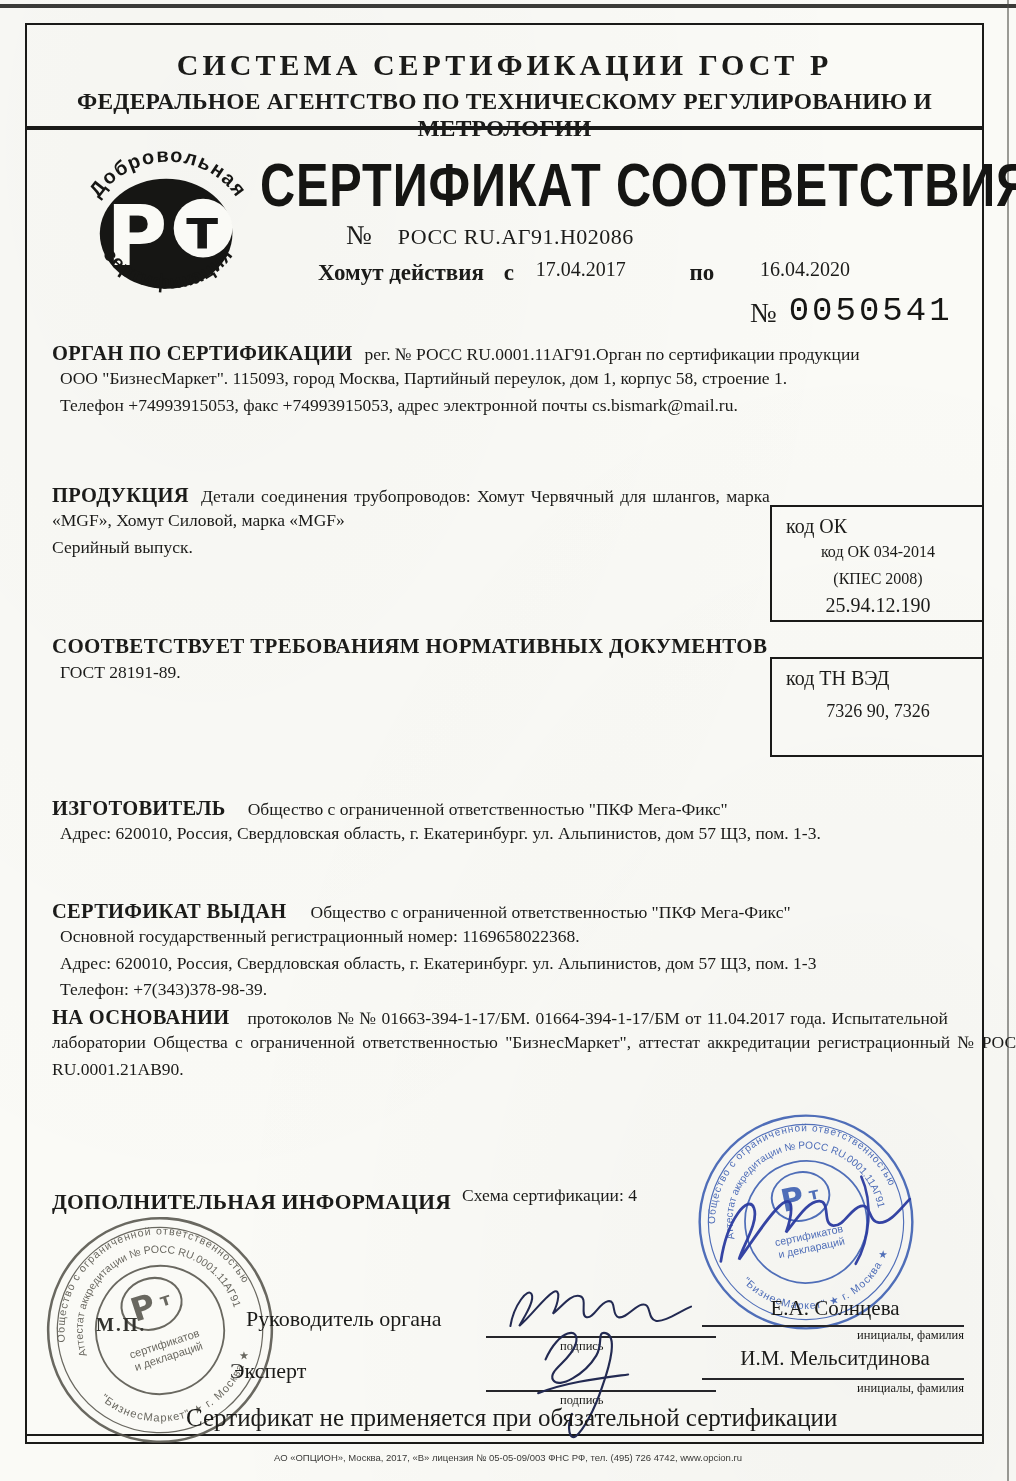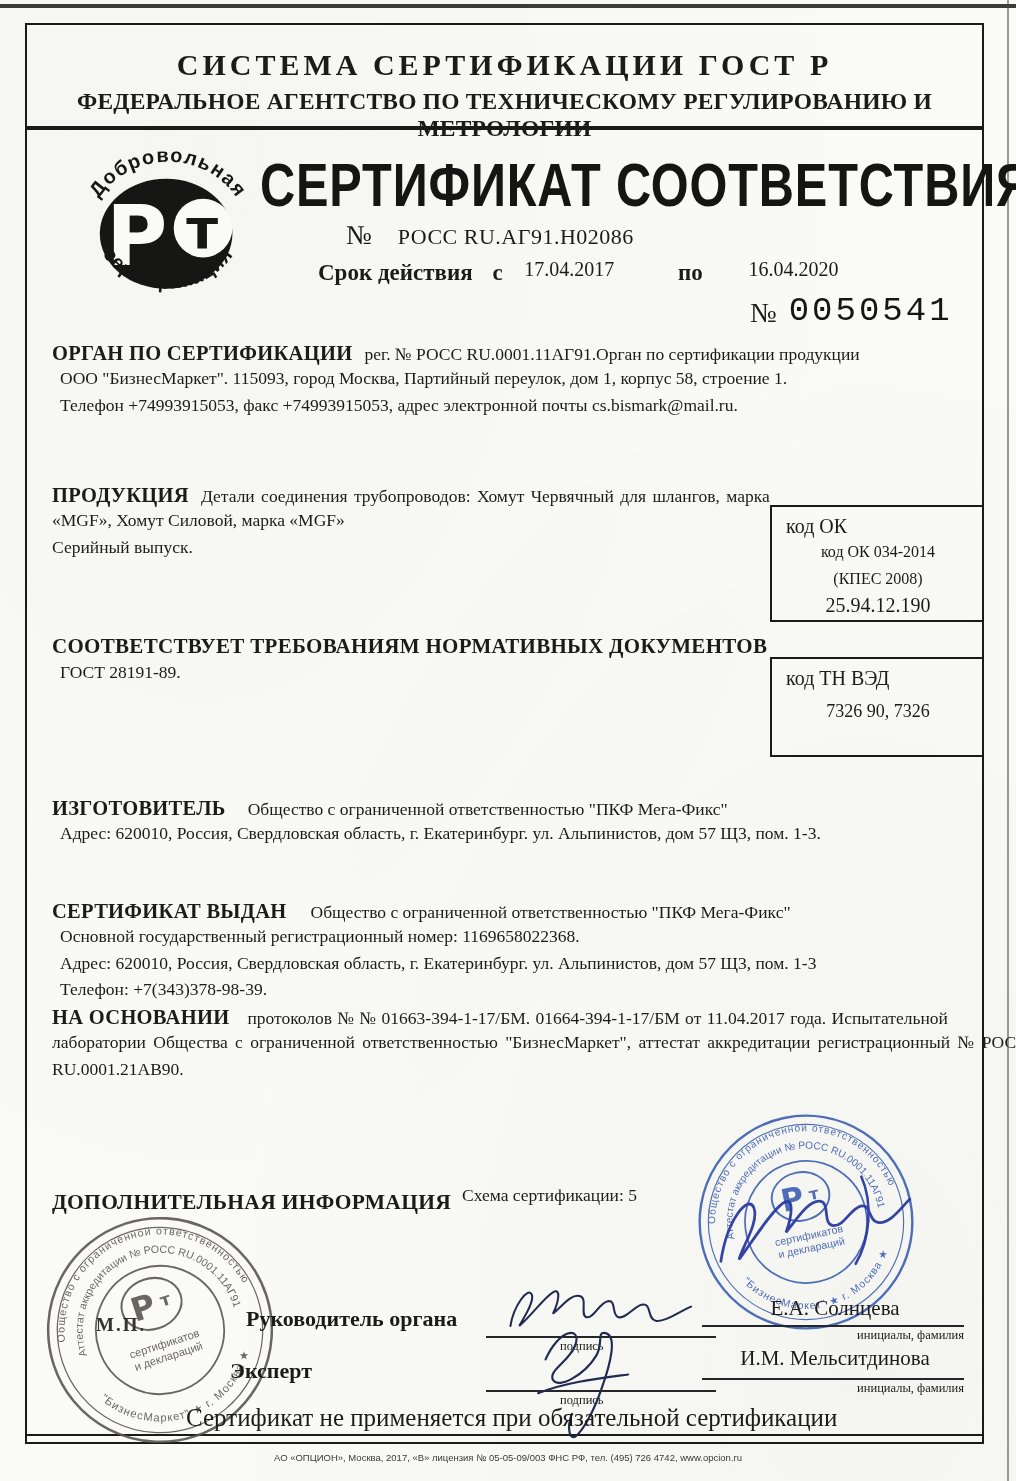--- a/index.html
+++ b/index.html
@@ -39,21 +39,21 @@
   .sec .t{font-size:17.5px;margin-left:12px;}
   .sec .line{font-size:17.5px;line-height:26.5px;white-space:nowrap;}
   .ind{margin-left:8px;}
   .ws2{word-spacing:2px;} .ws1{word-spacing:1px;} .ws3{word-spacing:3px;}
 
   .codebox{position:absolute;border:2px solid #1a1a18;border-right:none;box-sizing:border-box;z-index:3;background:transparent;}
   .codebox .lbl{font-size:20px;padding:8px 0 0 14px;}
   .codebox .cline{text-align:center;font-size:16px;line-height:27px;}
   .codebox .cbig{font-size:20px;}
 
-  .sig-label{position:absolute;font-weight:bold;font-size:22px;z-index:3;white-space:nowrap;}
+  .sig-label{position:absolute;font-weight:normal;font-size:22px;z-index:3;white-space:nowrap;}
   .sig-line{position:absolute;height:1.5px;background:#26262a;z-index:3;}
   .cap{position:absolute;font-size:12.5px;z-index:3;}
   .name{position:absolute;font-size:21px;text-align:center;z-index:3;white-space:nowrap;}
   .ncap{position:absolute;font-size:12.5px;text-align:right;z-index:3;}
 
   .bottom-note{left:186px;top:1404px;font-size:25px;z-index:4;white-space:nowrap;}
   .print-footer{left:0;top:1452px;width:1016px;text-align:center;font-family:"Liberation Sans",sans-serif;
                 font-size:9.5px;color:#3a3a38;z-index:3;}
 
   .mp{left:96px;top:1314px;font-size:19px;letter-spacing:2px;color:#33332f;z-index:5;font-weight:bold;}
@@ -95,21 +95,21 @@
     </text>
   </svg>
 
   <div class="abs title">СЕРТИФИКАТ СООТВЕТСТВИЯ</div>
 
   <div class="abs no-row">
     <span class="no-sign">№</span><span class="no-val">РОСС RU.АГ91.Н02086</span>
   </div>
 
   <div class="abs validity">
-    <span class="v-b">Срок действия</span>
+    <span class="v-b">Хомут действия</span>
     <span class="v-b" style="margin-left:14px">с</span>
     <span class="v-date" style="margin-left:16px">17.04.2017</span>
     <span class="v-b" style="margin-left:58px">по</span>
     <span class="v-date" style="margin-left:40px">16.04.2020</span>
   </div>
 
   <div class="abs blank-no">
     <span class="no-sign">№</span><span class="blank-digits">0050541</span>
   </div>
 
@@ -156,21 +156,21 @@
 
   <div class="sec" style="left:52px;top:1006px;width:912px">
     <span class="h">НА ОСНОВАНИИ</span><span class="t ws1" style="margin-left:18px">протоколов № № 01663-394-1-17/БМ. 01664-394-1-17/БМ от 11.04.2017 года. Испытательной</span>
     <div class="line ws3">лаборатории Общества с ограниченной ответственностью "БизнесМаркет", аттестат аккредитации регистрационный № РОСС</div>
     <div class="line">RU.0001.21АВ90.</div>
   </div>
 
   <div class="sec" style="left:52px;top:1190px">
     <span class="h" style="font-size:21.5px">ДОПОЛНИТЕЛЬНАЯ ИНФОРМАЦИЯ</span>
   </div>
-  <div class="sec" style="left:462px;top:1185px;font-size:17.5px">Схема сертификации: 5</div>
+  <div class="sec" style="left:462px;top:1185px;font-size:17.5px">Схема сертификации: 4</div>
 
   <svg class="stamp-left" viewBox="0 0 240 240" color="#56544c">
     <defs>
       <path id="ls-top" d="M 26,120 A 94,94 0 0 1 214,120"></path>
       <path id="ls-bot" d="M 30,120 A 90,90 0 0 0 210,120"></path>
       <path id="ls-in" d="M 44,120 A 76,76 0 0 1 196,120"></path>
     </defs>
     <g fill="none" stroke="currentColor">
       <circle cx="120" cy="120" r="110" stroke-width="2.5"></circle>
       <circle cx="120" cy="120" r="101" stroke-width="1.2"></circle>

